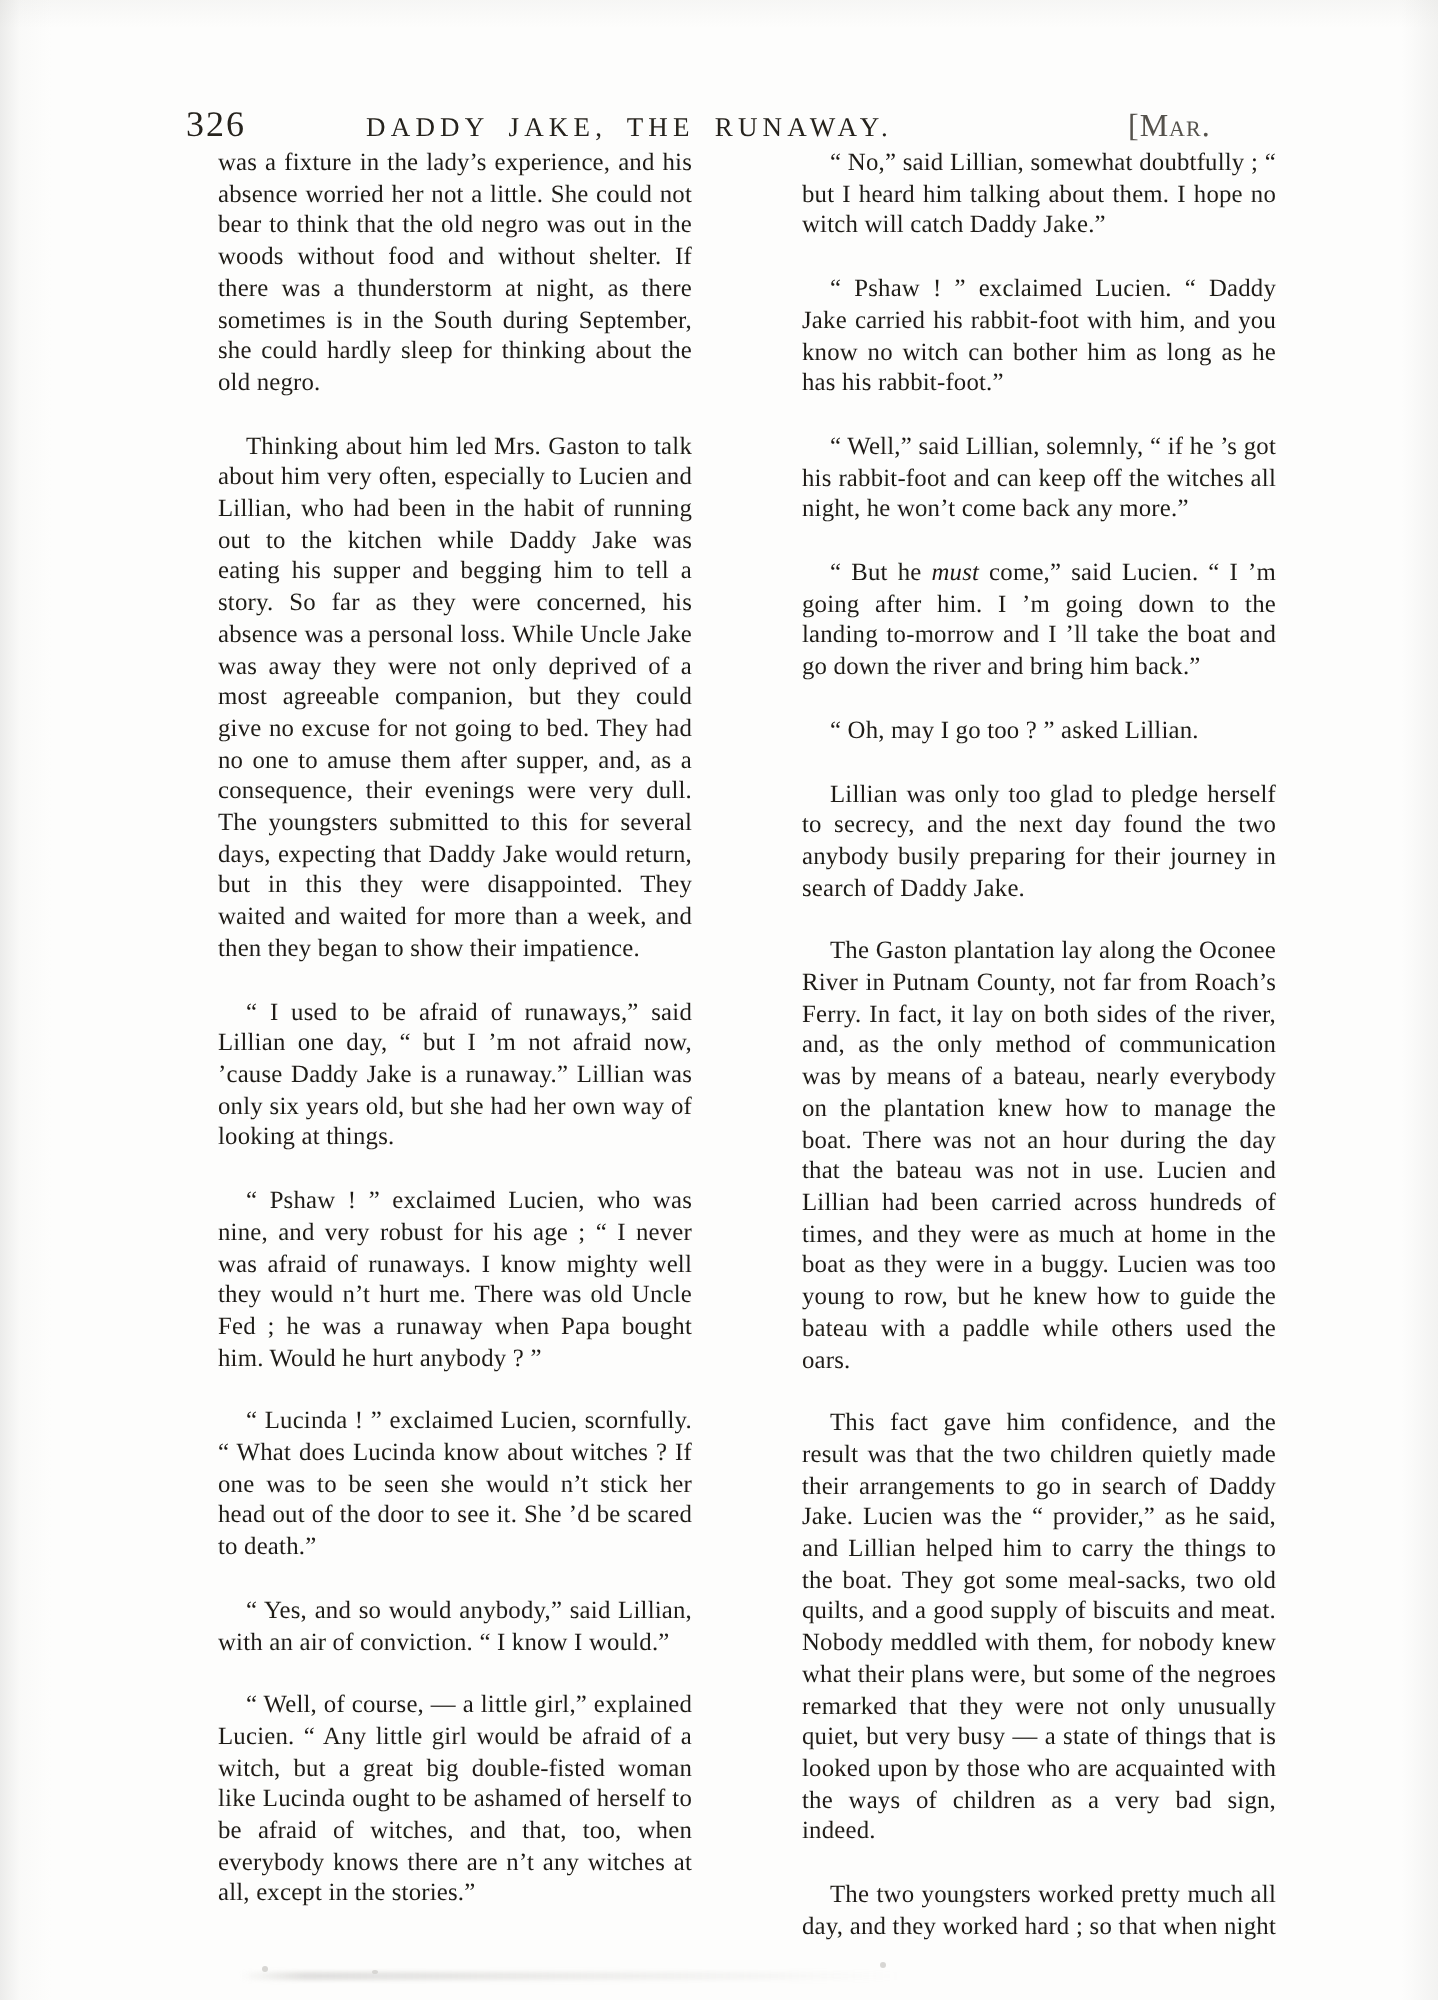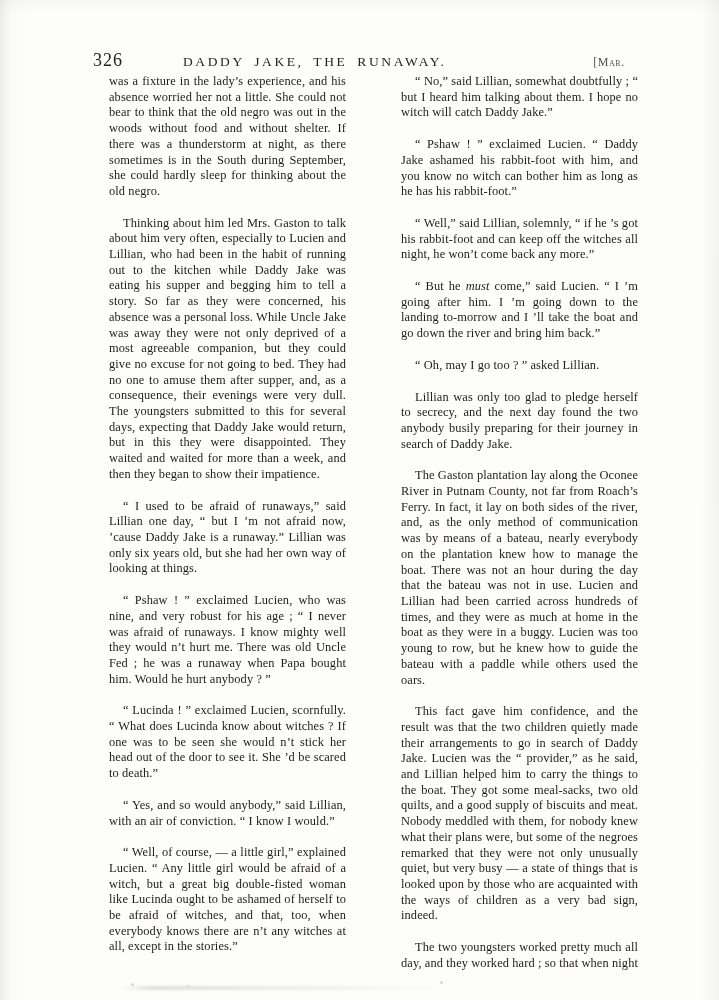--- a/index.html
+++ b/index.html
@@ -36,22 +36,22 @@
   .running-title{
     flex:1;
     text-align:left;
     font-size:13.5px;
     letter-spacing:2.6px;
     word-spacing:4px;
     color:#26231d;
   }
   .issue-tag{
     width:90px;
-    text-align:center;
-    font-size:12px;
+    text-align:left;
+    font-size:16px;
     font-variant:small-caps;
     letter-spacing:.5px;
     color:#55524c;
     margin-top:22px;
   }
   .columns{
     position:absolute;
     left:93px;right:64px;top:58px;bottom:30px;
     display:flex;
     gap:23px;
@@ -98,21 +98,21 @@
         <p class="para indent"><span>Thinking about him led Mrs. Gaston to talk about him very often, especially to Lucien and Lillian, who had been in the habit of running out to the kitchen while Daddy Jake was eating his supper and begging him to tell a story.  So far as they were concerned, his absence was a personal loss.  While Uncle Jake was away they were not only deprived of a most agreeable companion, but they could give no excuse for not going to bed. They had no one to amuse them after supper, and, as a consequence, their evenings were very dull. The youngsters submitted to this for several days, expecting that Daddy Jake would return, but in this they were disappointed.  They waited and waited for more than a week, and then they began to show their impatience.</span></p>
         <p class="para indent"><span>“ I used to be afraid of runaways,” said Lillian one day, “ but I ’m not afraid now, ’cause Daddy Jake is a runaway.”  Lillian was only six years old, but she had her own way of looking at things.</span></p>
         <p class="para indent"><span>“ Pshaw ! ” exclaimed Lucien, who was nine, and very robust for his age ; “ I never was afraid of runaways.  I know mighty well they would n’t hurt me.  There was old Uncle Fed ; he was a runaway when Papa bought him.  Would he hurt anybody ? ”</span></p>
         <p class="para indent"><span>“ Lucinda ! ”  exclaimed Lucien, scornfully. “ What does Lucinda know about witches ?  If one was to be seen she would n’t stick her head out of the door to see it.  She ’d be scared to death.”</span></p>
         <p class="para indent"><span>“ Yes, and so would anybody,” said Lillian, with an air of conviction.  “ I know I would.”</span></p>
         <p class="para indent"><span>“ Well, of course, — a little girl,” explained Lucien.  “ Any little girl would be afraid of a witch, but a great big double-fisted woman like Lucinda ought to be ashamed of herself to be afraid of witches, and that, too, when everybody knows there are n’t any witches at all, except in the stories.”</span></p>
         <p class="para indent"><span>“ Well, I heard Daddy Jake telling about a witch that turned herself into a black cat, and then into a big black wolf,” said Lillian.</span></p>
       </div>
     <div class="column">
         <p class="para indent"><span>“ No,” said Lillian, somewhat doubtfully ; “ but I heard him talking about them.  I hope no witch will catch Daddy Jake.”</span></p>
-        <p class="para indent"><span>“ Pshaw ! ” exclaimed Lucien.  “ Daddy Jake ashamed his rabbit-foot with him, and you know no witch can bother him as long as he has his rabbit-foot.”</span></p>
+        <p class="para indent"><span>“ Pshaw ! ” exclaimed Lucien.  “ Daddy Jake carried his rabbit-foot with him, and you know no witch can bother him as long as he has his rabbit-foot.”</span></p>
         <p class="para indent"><span>“ Well,” said Lillian, solemnly, “ if he ’s got his rabbit-foot and can keep off the witches all night, he won’t come back any more.”</span></p>
         <p class="para indent"><span>“ But he </span><em>must</em><span> come,” said Lucien.  “ I ’m going after him.  I ’m going down to the landing to-morrow and I ’ll take the boat and go down the river and bring him back.”</span></p>
         <p class="para indent"><span>“ Oh, may I go too ? ” asked Lillian.</span></p>
         <p class="para indent"><span>Lillian was only too glad to pledge herself to secrecy, and the next day found the two anybody busily preparing for their journey in search of Daddy Jake.</span></p>
         <p class="para indent"><span>The Gaston plantation lay along the Oconee River in Putnam County, not far from Roach’s Ferry.  In fact, it lay on both sides of the river, and, as the only method of communication was by means of a bateau, nearly everybody on the plantation knew how to manage the boat.  There was not an hour during the day that the bateau was not in use.  Lucien and Lillian had been carried across hundreds of times, and they were as much at home in the boat as they were in a buggy. Lucien was too young to row, but he knew how to guide the bateau with a paddle while others used the oars.</span></p>
         <p class="para indent"><span>This fact gave him confidence, and the result was that the two children quietly made their arrangements to go in search of Daddy Jake.  Lucien was the “ provider,” as he said, and Lillian helped him to carry the things to the boat.  They got some meal-sacks, two old quilts, and a good supply of biscuits and meat.  Nobody meddled with them, for nobody knew what their plans were, but some of the negroes remarked that they were not only unusually quiet, but very busy — a state of things that is looked upon by those who are acquainted with the ways of children as a very bad sign, indeed.</span></p>
         <p class="para indent"><span>The two youngsters worked pretty much all day, and they worked hard ; so that when night came they were both tired and sleepy.  They were tired and sleepy, but they managed to cover their supplies with the meal-sacks, and the next morning they were up bright and early.  They were up so early, indeed, that they thought it was a very long time until breakfast was ready ; and, at last, when the bell rang, they hurried to the table and ate</span></p>
       </div>
   </div>
 

